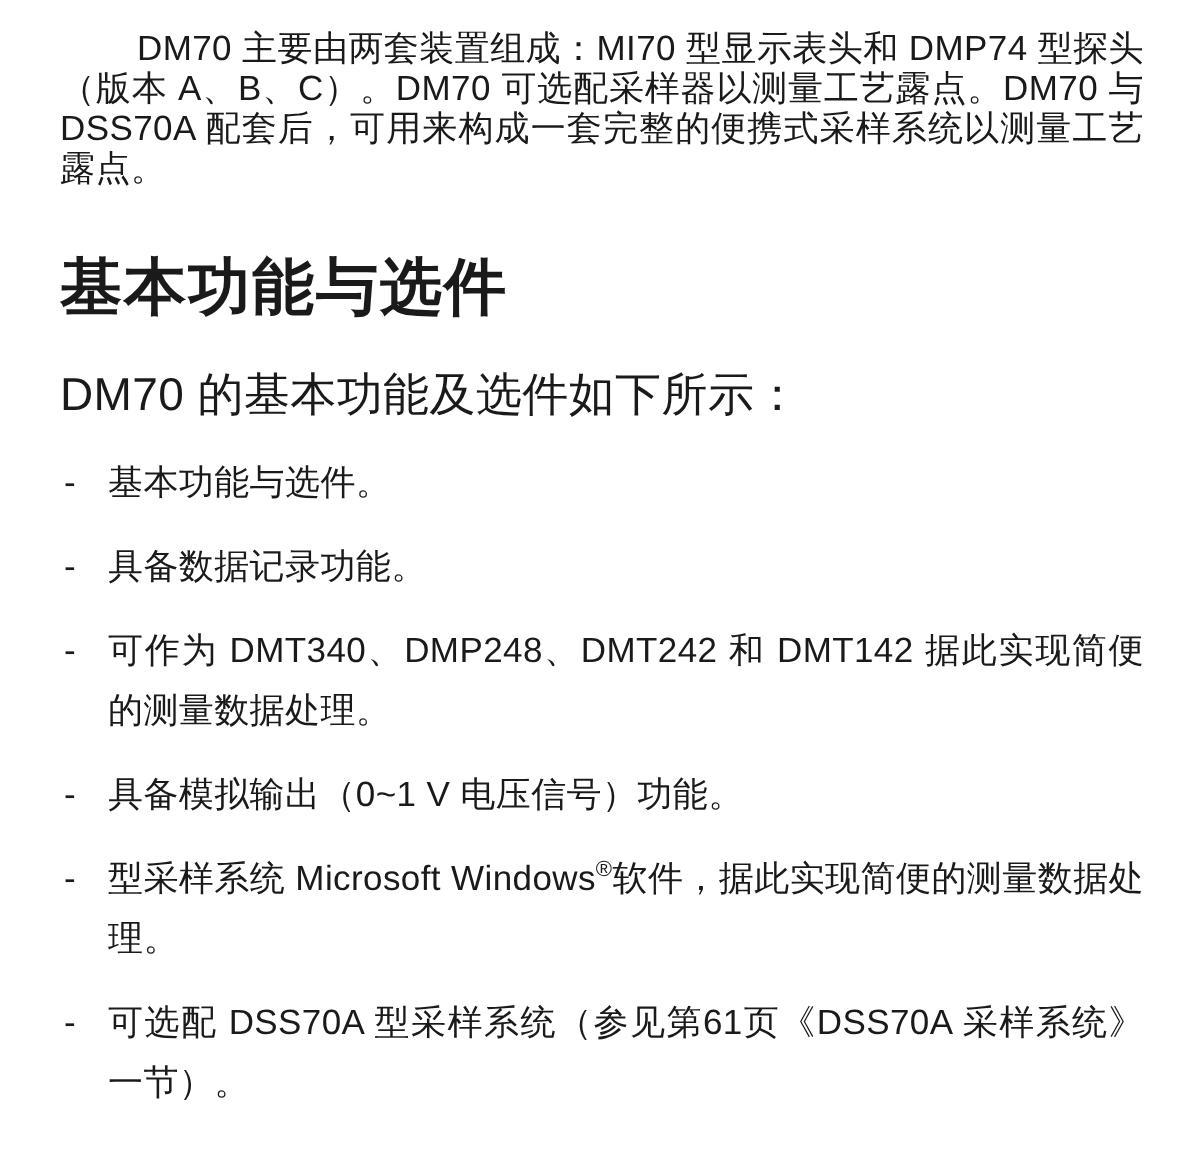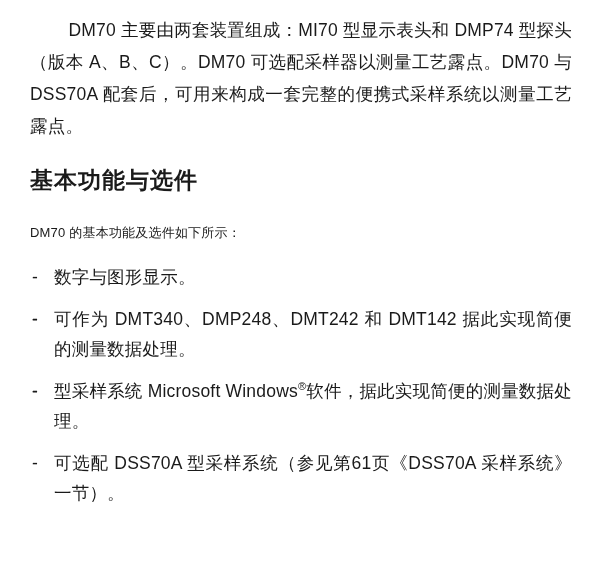--- a/index.html
+++ b/index.html
@@ -17,38 +17,38 @@
   .page {
     position: relative;
     width: 602px;
     height: 578px;
     box-sizing: border-box;
     padding: 14px 30px 0 30px;
   }
   .intro-para {
     font-family: "Liberation Sans", sans-serif;
     font-size: 17.5px;
-    line-height: 32px;
+    line-height: 20px;
     text-align: justify;
     text-justify: inter-ideograph;
     margin: 0 0 6px 0;
     text-indent: 2.2em;
     letter-spacing: 0.2px;
   }
   .section-title {
     font-family: "Liberation Sans", sans-serif;
-    font-size: 23px;
+    font-size: 31px;
     font-weight: bold;
     line-height: 40px;
-    margin: 18px 0 18px 0;
+    margin: 30px 0 18px 0;
     letter-spacing: 1px;
   }
   .lead {
     font-family: "Liberation Sans", sans-serif;
-    font-size: 13px;
+    font-size: 23px;
     line-height: 30px;
     margin: 0 0 14px 0;
     letter-spacing: 0.2px;
   }
   ul.bullets {
     list-style: none;
     margin: 0;
     padding: 0;
   }
   ul.bullets li {
@@ -81,31 +81,33 @@
 
   <p class="intro-para">DM70 主要由两套装置组成：MI70 型显示表头和 DMP74 型探头（版本 A、B、C）。DM70 可选配采样器以测量工艺露点。DM70 与 DSS70A 配套后，可用来构成一套完整的便携式采样系统以测量工艺露点。</p>
 
   <h1 class="section-title">基本功能与选件</h1>
 
   <p class="lead">DM70 的基本功能及选件如下所示：</p>
 
   <ul class="bullets">
     <li>
       <span class="dash">-</span>
-      <span>数字与图形显示。</span>
+      <span>基本功能与选件。</span>
     </li>
     <li>
       <span class="dash">-</span>
+      <span>具备数据记录功能。</span>
     </li>
     <li>
       <span class="dash">-</span>
       <span>可作为 DMT340、DMP248、DMT242 和 DMT142 据此实现简便的测量数据处理。</span>
     </li>
     <li>
       <span class="dash">-</span>
+      <span>具备模拟输出（0~1 V 电压信号）功能。</span>
     </li>
     <li>
       <span class="dash">-</span>
       <span>型采样系统 Microsoft Windows</span><span class="sup">®</span><span>软件，据此实现简便的测量数据处理。</span>
     </li>
     <li>
       <span class="dash">-</span>
       <span>可选配 DSS70A 型采样系统（参见第61页《DSS70A 采样系统》一节）。</span>
     </li>
   </ul>

